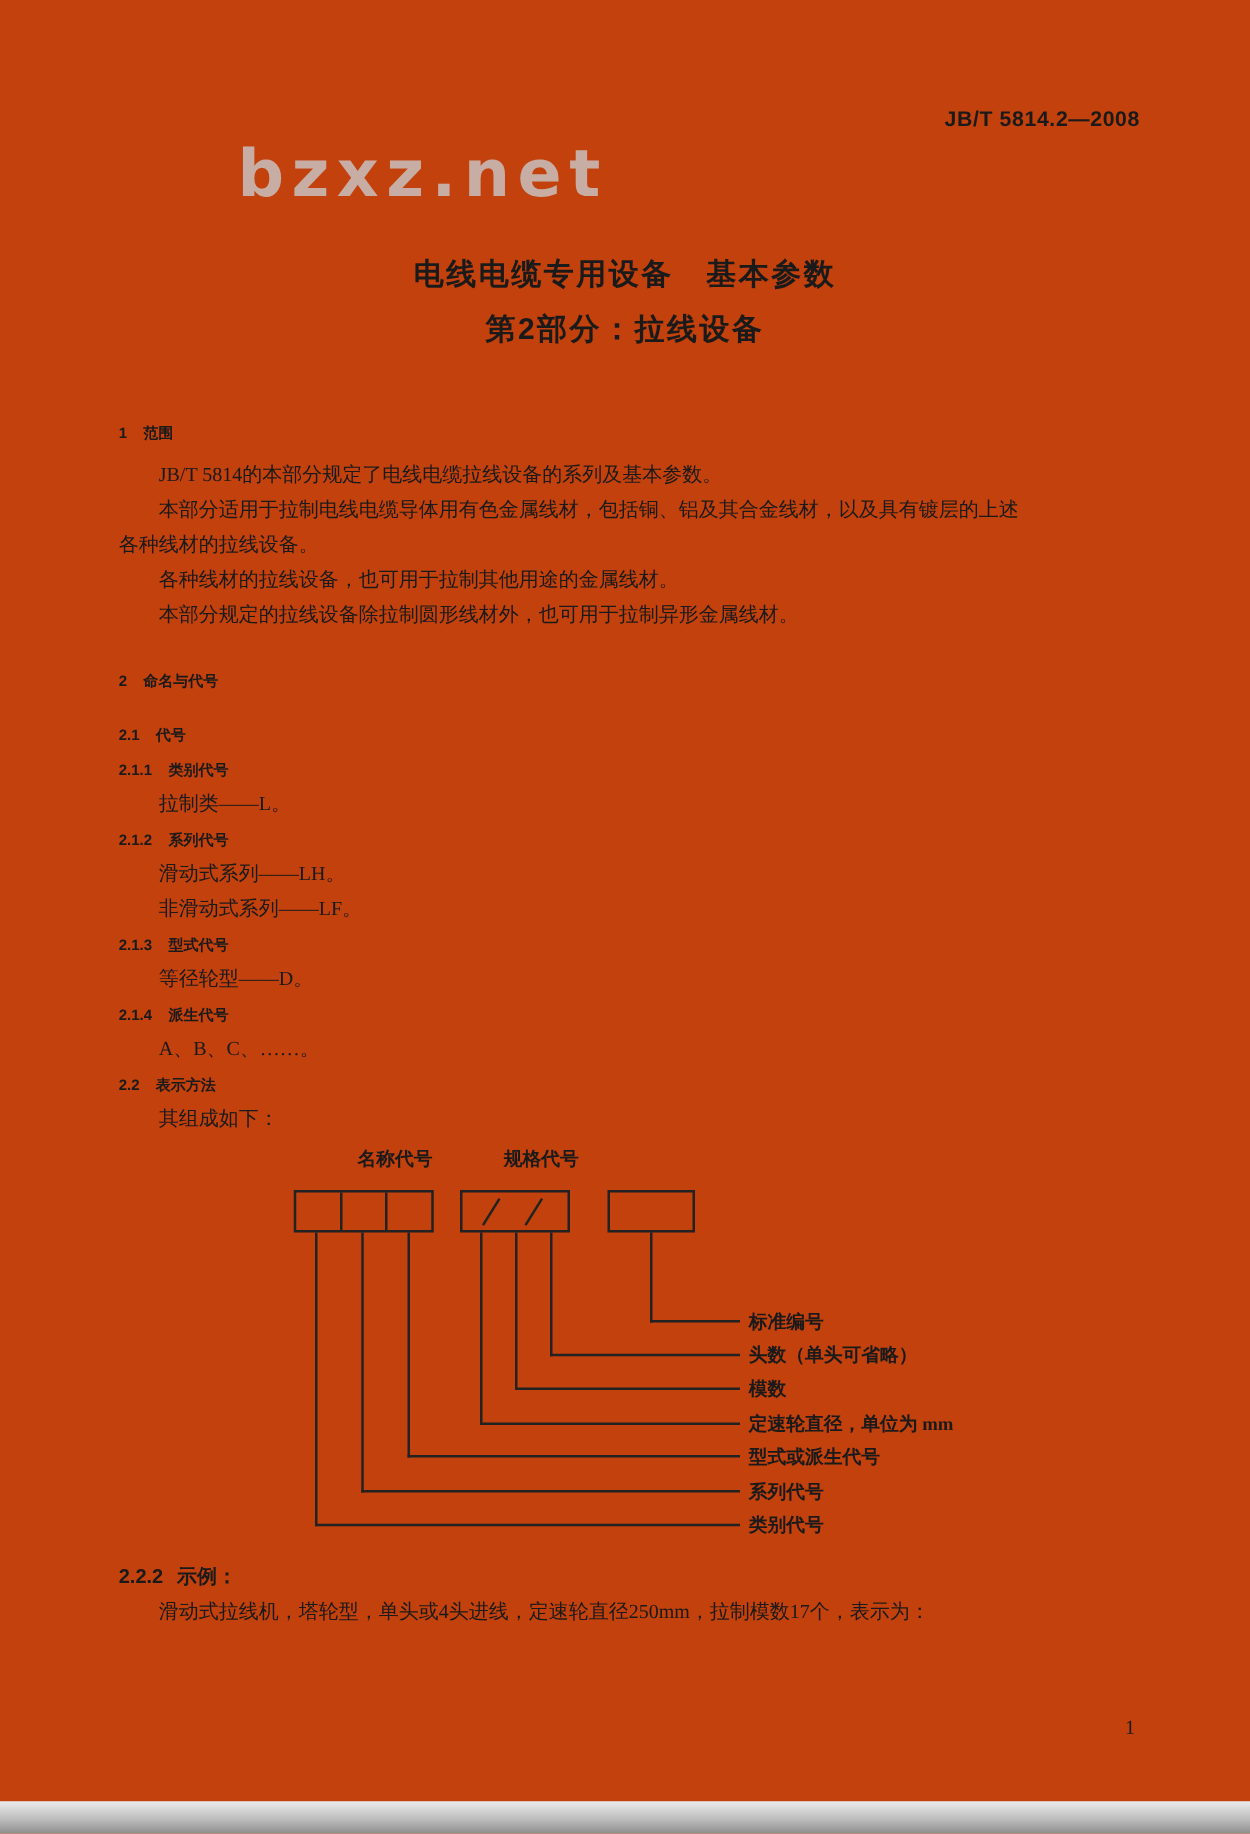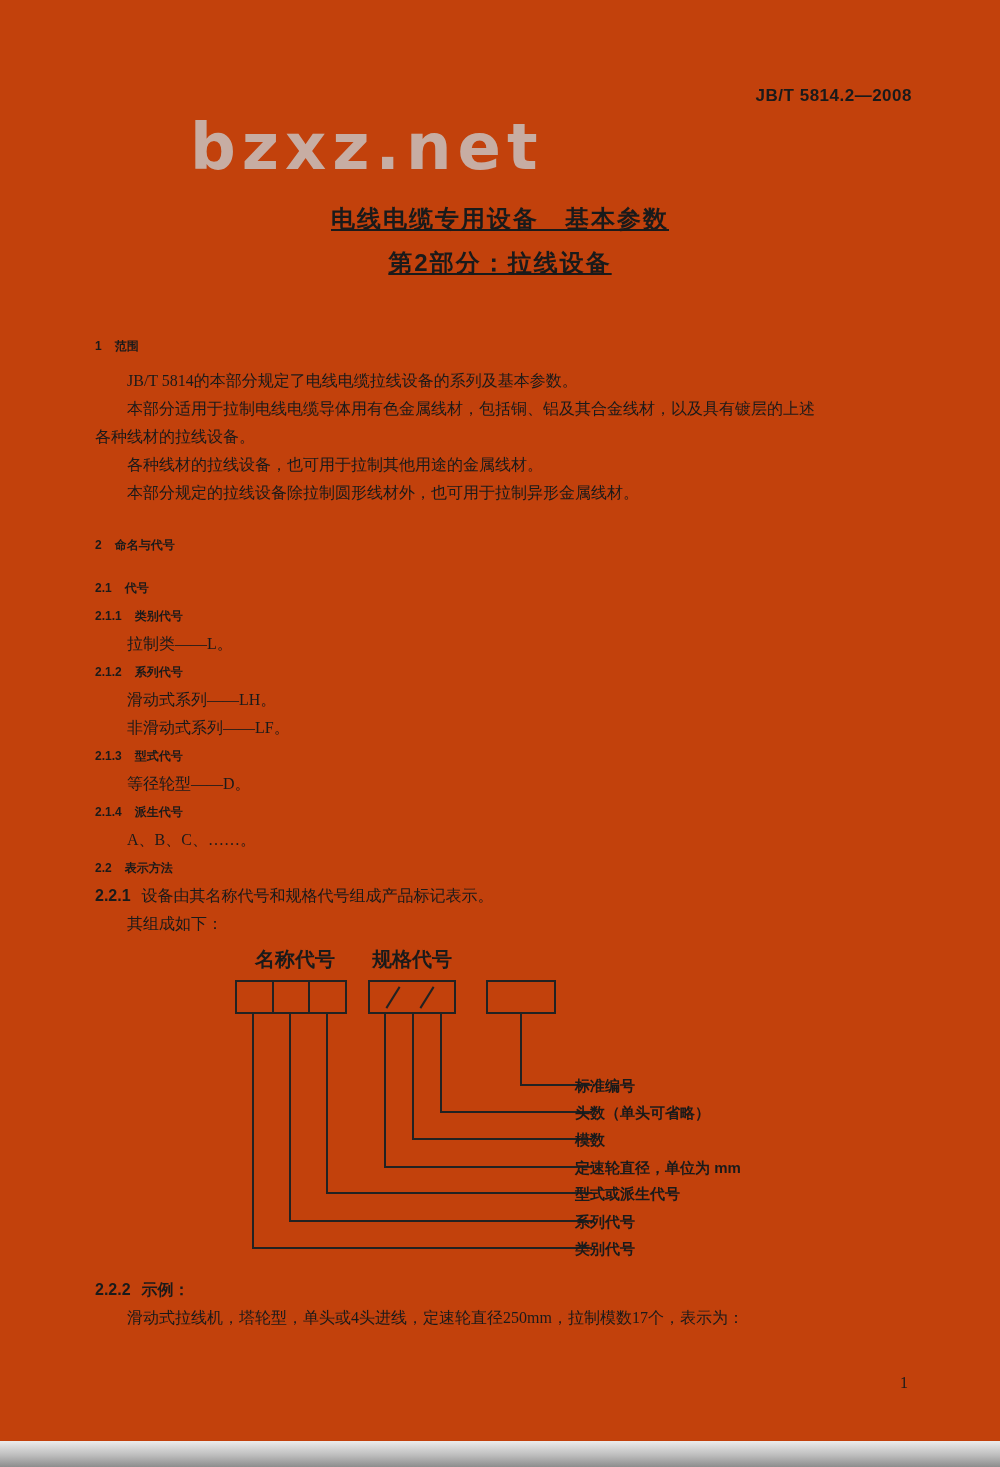--- a/index.html
+++ b/index.html
@@ -14,29 +14,29 @@
     color:#1a1a1a;
   }
   .doc-number {
     position:absolute; top:86px; right:88px;
     font-family:"Liberation Sans","DejaVu Sans",sans-serif;
     font-weight:700; font-size:17px; letter-spacing:.5px;
   }
   .watermark {
     position:absolute; top:110px; left:190px;
     font-family:"DejaVu Sans","Liberation Sans",sans-serif;
-    font-weight:700; font-size:64px; letter-spacing:6px;
+    font-weight:700; font-size:52px; letter-spacing:6px;
     color:#c9c9c9; opacity:.8;
     user-select:none;
   }
   .title-line1, .title-line2 {
     position:absolute; left:0; width:100%;
     text-align:center;
     font-family:"Liberation Sans","DejaVu Sans",sans-serif;
-    font-weight:700; font-size:24px; letter-spacing:2px;text-decoration:underline;
+    font-weight:700; font-size:24px; letter-spacing:2px;
   }
   .title-line1 { top:203px; }
   .title-line2 { top:247px; }
 
   .body {
     position:absolute; top:332px; left:95px; width:812px;
     font-size:16px;
   }
   .line { line-height:28px; white-space:nowrap; }
   .indent { padding-left:32px; }
@@ -55,21 +55,21 @@
   }
   .sec1 { margin-bottom:7px; }
   .sec2 { margin-top:24px; margin-bottom:15px; }
   .after-diagram { margin-top:8px; }
 
   
   .diagram { position:relative; height:330px; }
   .glabel {
     position:absolute;
     font-family:"Liberation Sans","DejaVu Sans",sans-serif;
-    font-weight:700; font-size:20px;
+    font-weight:700; font-size:15px;margin-left:31px;
   }
   .gl-left  { left:160px; top:8px; }
   .gl-right { left:277px; top:8px; }
 
   .cellbox {
     position:absolute; left:140px; top:42px;
     width:112px; height:34px;
     border:2px solid #222; display:flex;
   }
   .cellbox .cell { flex:1; border-right:2px solid #222; }
@@ -97,22 +97,22 @@
   }
   .c1 { left:425px; width:72px;  height:72px; }
   .c2 { left:345px; width:152px; height:99px; }
   .c3 { left:317px; width:180px; height:126px; }
   .c4 { left:289px; width:208px; height:154px; }
   .c5 { left:231px; width:266px; height:180px; }
   .c6 { left:194px; width:303px; height:208px; }
   .c7 { left:157px; width:340px; height:235px; }
 
   .clabel {
-    position:absolute; left:480px;
-    font-family:Liberation Sans, sans-serif;
+    position:absolute; left:504px;
+    font-family:Liberation Serif, serif;
     font-weight:700; font-size:15px; line-height:18px;
     white-space:nowrap;
   }
   .cl1 { top:139px; } .cl2 { top:166px; } .cl3 { top:193px; }
   .cl4 { top:221px; } .cl5 { top:247px; } .cl6 { top:275px; }
   .cl7 { top:302px; }
 
   .page-number { position:absolute; top:1374px; right:92px; font-size:16px; }
   .scan-edge {
     position:absolute; left:0; right:0; bottom:0; height:26px;
@@ -168,23 +168,20 @@
 
     <div class="line hd">
       <span class="num">2.1.4</span><span>派生代号</span>
     </div>
     <div class="line indent">A、B、C、……。</div>
 
     <div class="line hd">
       <span class="num">2.2</span><span>表示方法</span>
     </div>
 
-    <div class="line mixed">
-      <span class="num">2.2.1</span><span class="txt">设备由其名称代号和规格代号组成产品标记表示。</span>
-    </div>
     <div class="line indent">其组成如下：</div>
 
     <div class="diagram">
       <span class="glabel gl-left">名称代号</span>
       <span class="glabel gl-right">规格代号</span>
 
       <div class="cellbox">
         <div class="cell"></div>
         <div class="cell"></div>
         <div class="cell"></div>

